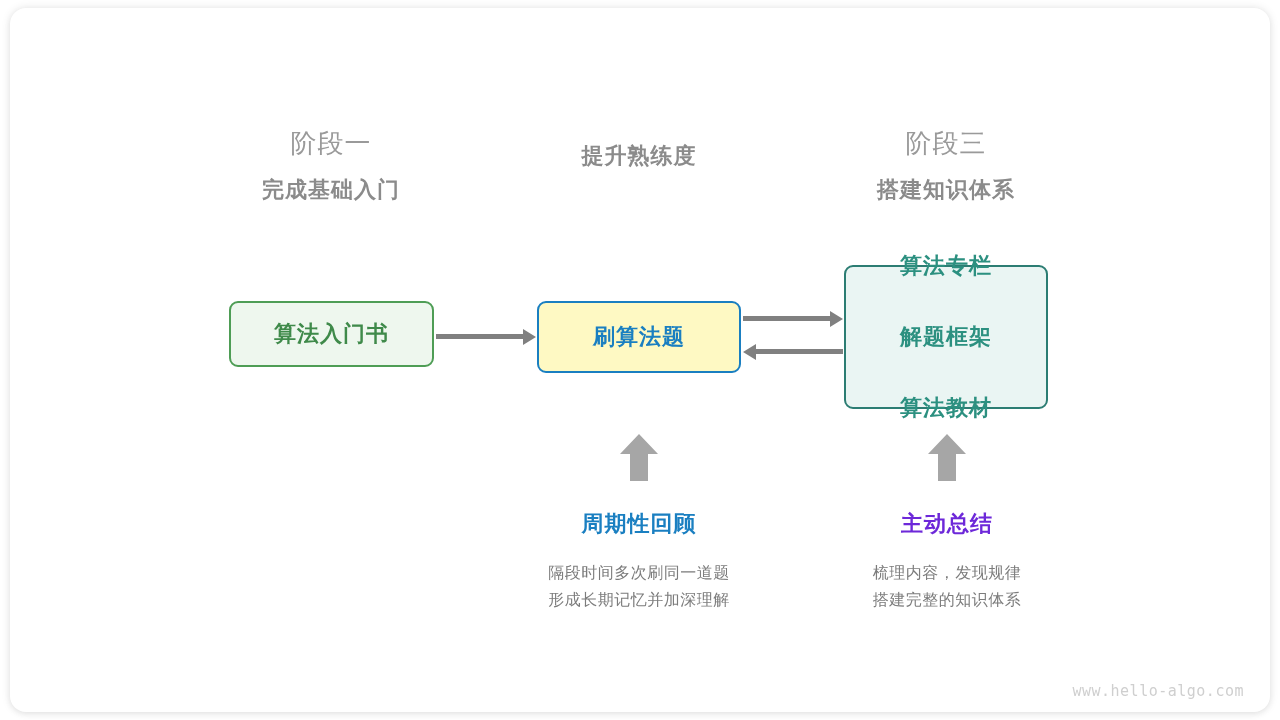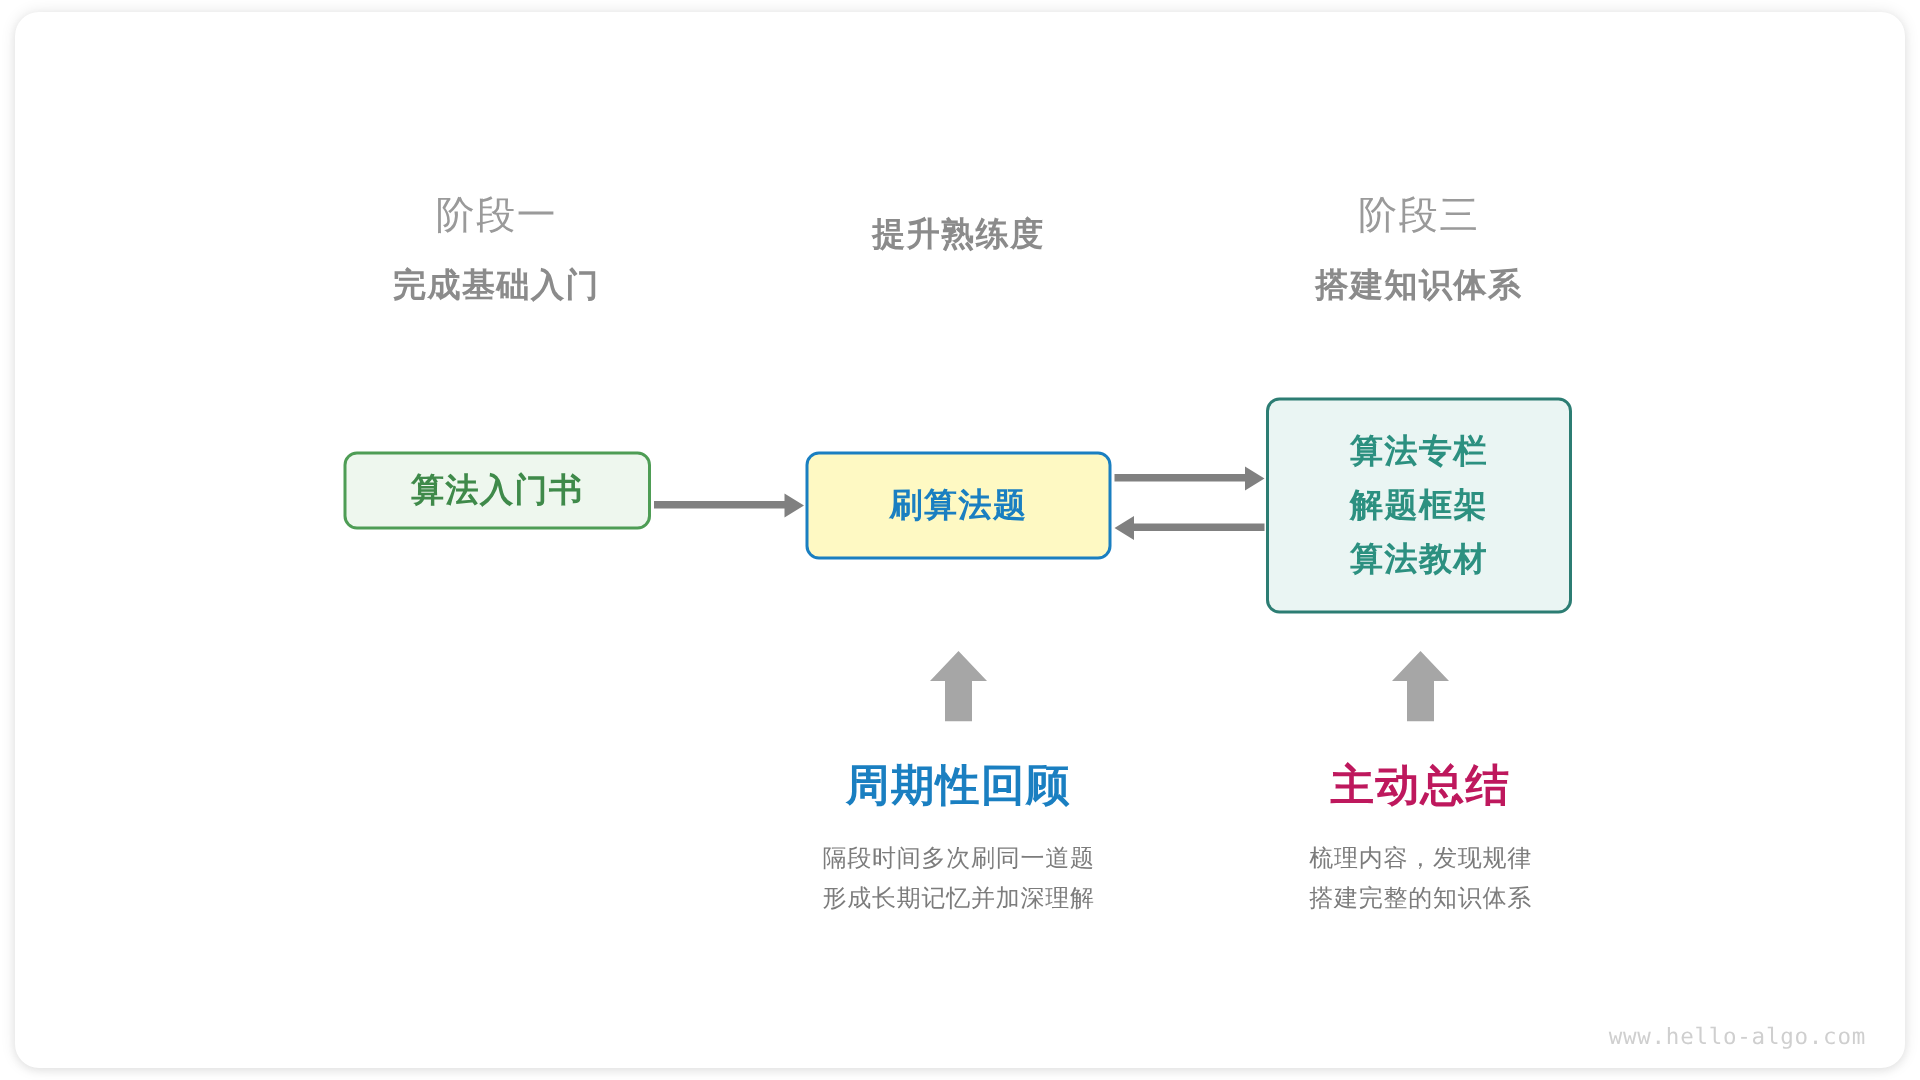--- a/index.html
+++ b/index.html
@@ -71,21 +71,21 @@
     justify-content: center;
     font-weight: 700;
     font-size: 22px;
     letter-spacing: 1px;
   }
 
   #node-book {
     left: 229px;
     top: 301px;
     width: 205px;
-    height: 52px;
+    height: 66px;
     background: #eef7ee;
     border: 2px solid #4e9d55;
     color: #3f8a4a;
   }
 
   #node-practice {
     left: 537px;
     top: 301px;
     width: 204px;
     height: 72px;
@@ -96,20 +96,21 @@
 
   #node-resources {
     left: 844px;
     top: 265px;
     width: 204px;
     height: 144px;
     background: #eaf5f3;
     border: 2px solid #2c7d73;
     color: #2c9080;
     line-height: 36px;
+    gap: 35px;
   }
   #node-resources .line { display: block; }
 
   
   .h-arrow {
     position: absolute;
     height: 7px;
   }
   .h-arrow .shaft {
     position: absolute;
@@ -152,40 +153,40 @@
   #up-arrow-review { left: 620px; top: 434px; }
   #up-arrow-summary { left: 928px; top: 434px; }
 
   
   .note {
     position: absolute;
     width: 300px;
     text-align: center;
   }
   .note-title {
-    font-size: 29px;
+    font-size: 22px;
     font-weight: 700;
     line-height: 30px;
     letter-spacing: 1px;
   }
   .note-desc {
     margin-top: 20px;
     font-size: 16px;
     font-weight: 400;
     color: #7c7c7c;
     line-height: 27px;
     letter-spacing: 0.5px;
   }
   .note-desc .line { display: block; }
 
   #note-review { left: 489px; top: 509px; }
   #note-review .note-title { color: #1a7fc1; }
 
   #note-summary { left: 797px; top: 509px; }
-  #note-summary .note-title { color: #be185d; }
+  #note-summary .note-title { color: #6d28d9; }
 
   
   #watermark {
     position: absolute;
     right: 36px;
     bottom: 20px;
     font-family: "DejaVu Sans Mono", "Liberation Mono", monospace;
     font-size: 15px;
     color: #cfcfcf;
     letter-spacing: 0.5px;

